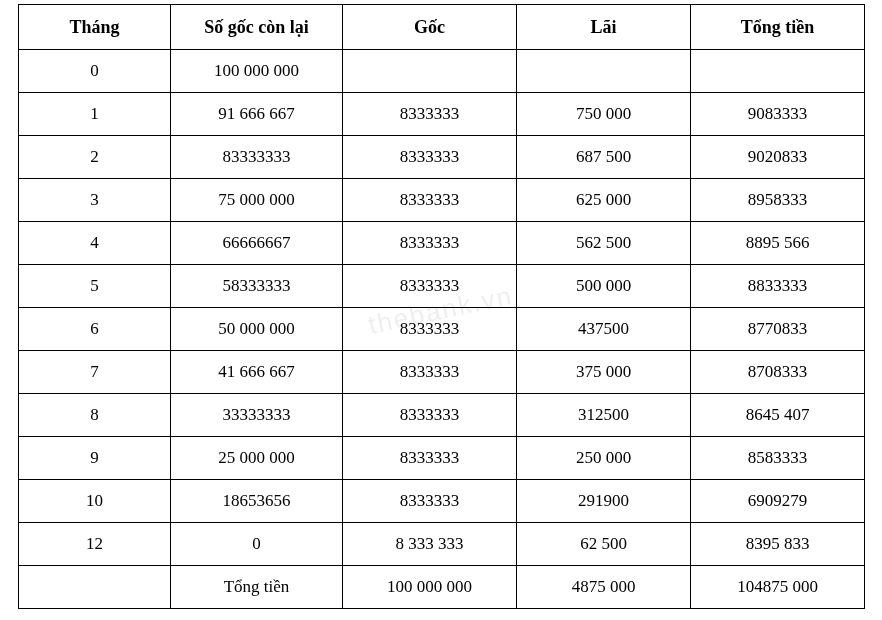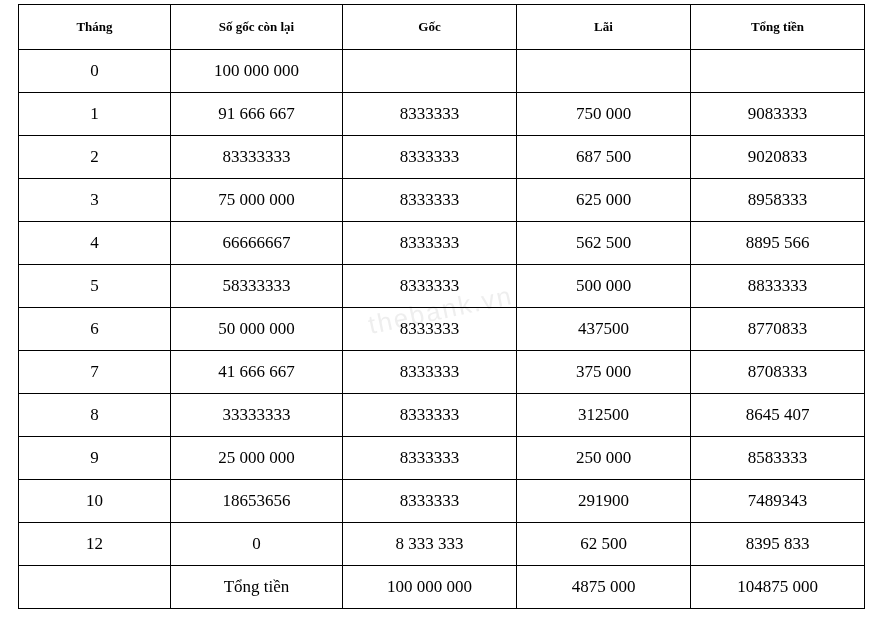--- a/index.html
+++ b/index.html
@@ -31,21 +31,21 @@
     border: 1px solid #000000;
     text-align: center;
     vertical-align: middle;
     font-size: 17px;
     height: 42px;
     padding: 0 4px;
     background: transparent;
   }
   table.amort th {
     font-weight: bold;
-    font-size: 13px;
+    font-size: 18px;
     height: 44px;
   }
   col.c0 { width: 152px; }
   col.c1 { width: 172px; }
   col.c2 { width: 174px; }
   col.c3 { width: 174px; }
   col.c4 { width: 174px; }
   .watermark {
     position: absolute;
     left: 0;
@@ -160,21 +160,21 @@
         <td>25 000 000</td>
         <td>8333333</td>
         <td>250 000</td>
         <td>8583333</td>
       </tr>
       <tr>
         <td>10</td>
         <td>18653656</td>
         <td>8333333</td>
         <td>291900</td>
-        <td>7489343</td>
+        <td>6909279</td>
       </tr>
       <tr>
         <td>12</td>
         <td>0</td>
         <td>8 333 333</td>
         <td>62 500</td>
         <td>8395 833</td>
       </tr>
       <tr>
         <td></td>

